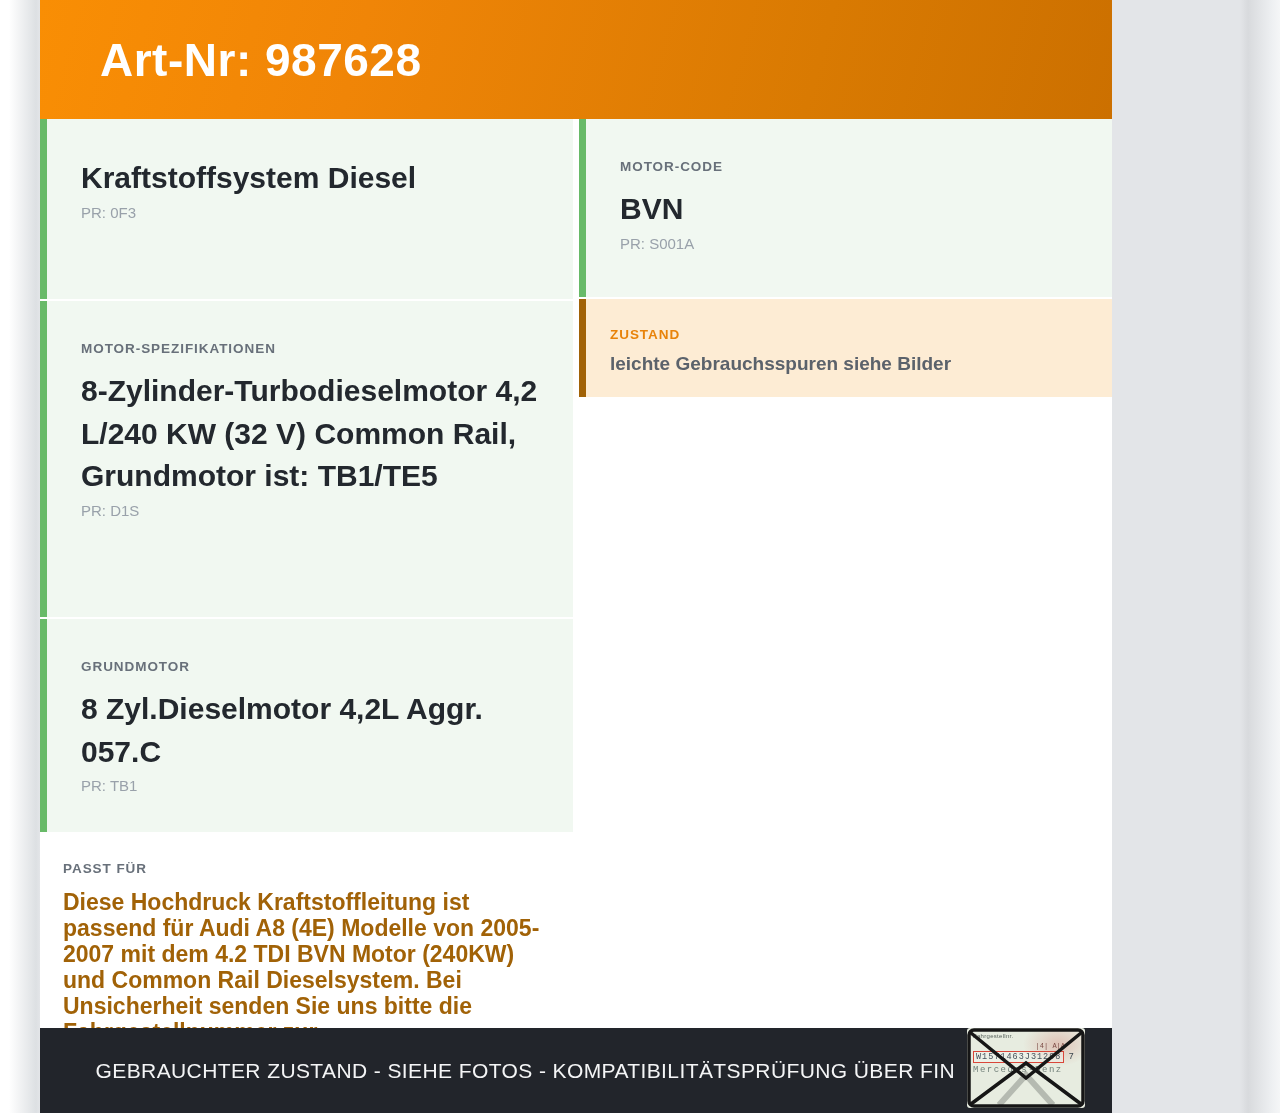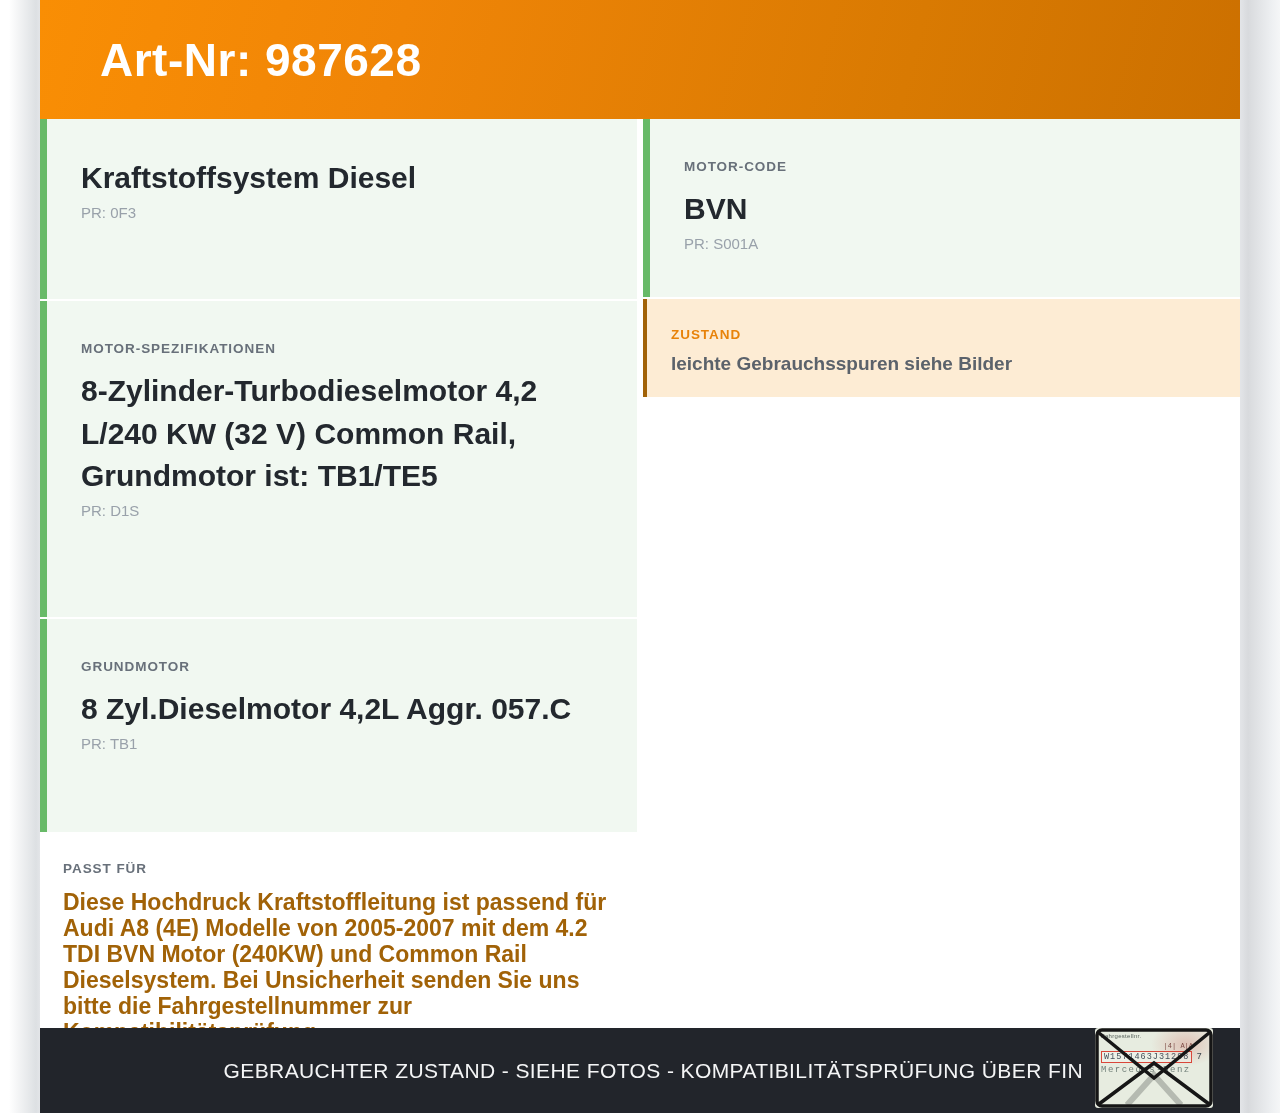--- a/index.html
+++ b/index.html
@@ -8,21 +8,21 @@
     font-family: "Liberation Sans", sans-serif;
     overflow: hidden;
   }
   body {
     background: linear-gradient(90deg,
       #ffffff 0px, #ffffff 9px, #dde0e3 36px, #e3e5e8 40px,
       #e3e5e8 1240px, #d8dadd 1248px, #eef0f2 1272px, #f5f6f7 1280px);
   }
   .page-wrap {
     position: absolute; left: 40px; top: 0;
-    width: 1200px; height: 1113px;
+    width: 1072px; height: 1113px;
     display: flex; flex-direction: column;
   }
   
   .header {
     height: 119px; flex: 0 0 119px;
     background: linear-gradient(105deg, #f98e04 0%, #f08507 30%, #d97a02 72%, #cc7000 100%);
     display: flex; align-items: center;
     padding-left: 60px;
   }
   .header h1 {
@@ -61,21 +61,21 @@
     padding: 25px 26px 20px 23px;
   }
   .fit-card .label { margin-bottom: 9px; }
   .fit-text {
     font-size: 23px; font-weight: 700; line-height: 26px;
     color: #a16207; max-width: 545px;
   }
   
   .zustand-card {
     background: #fdecd4;
-    border-left: 4px solid #a16207;
+    border-left: 7px solid #a16207;
     padding: 26px 24px 20px 24px;
     min-height: 98px;
   }
   .zustand-card .label { color: #e8830a; margin-bottom: 7px; }
   .zustand-text { font-size: 19px; font-weight: 600; color: #5b626b; }
   
   .footer {
     flex: 0 0 85px; height: 85px;
     background: #22252b;
     display: flex; align-items: center;

